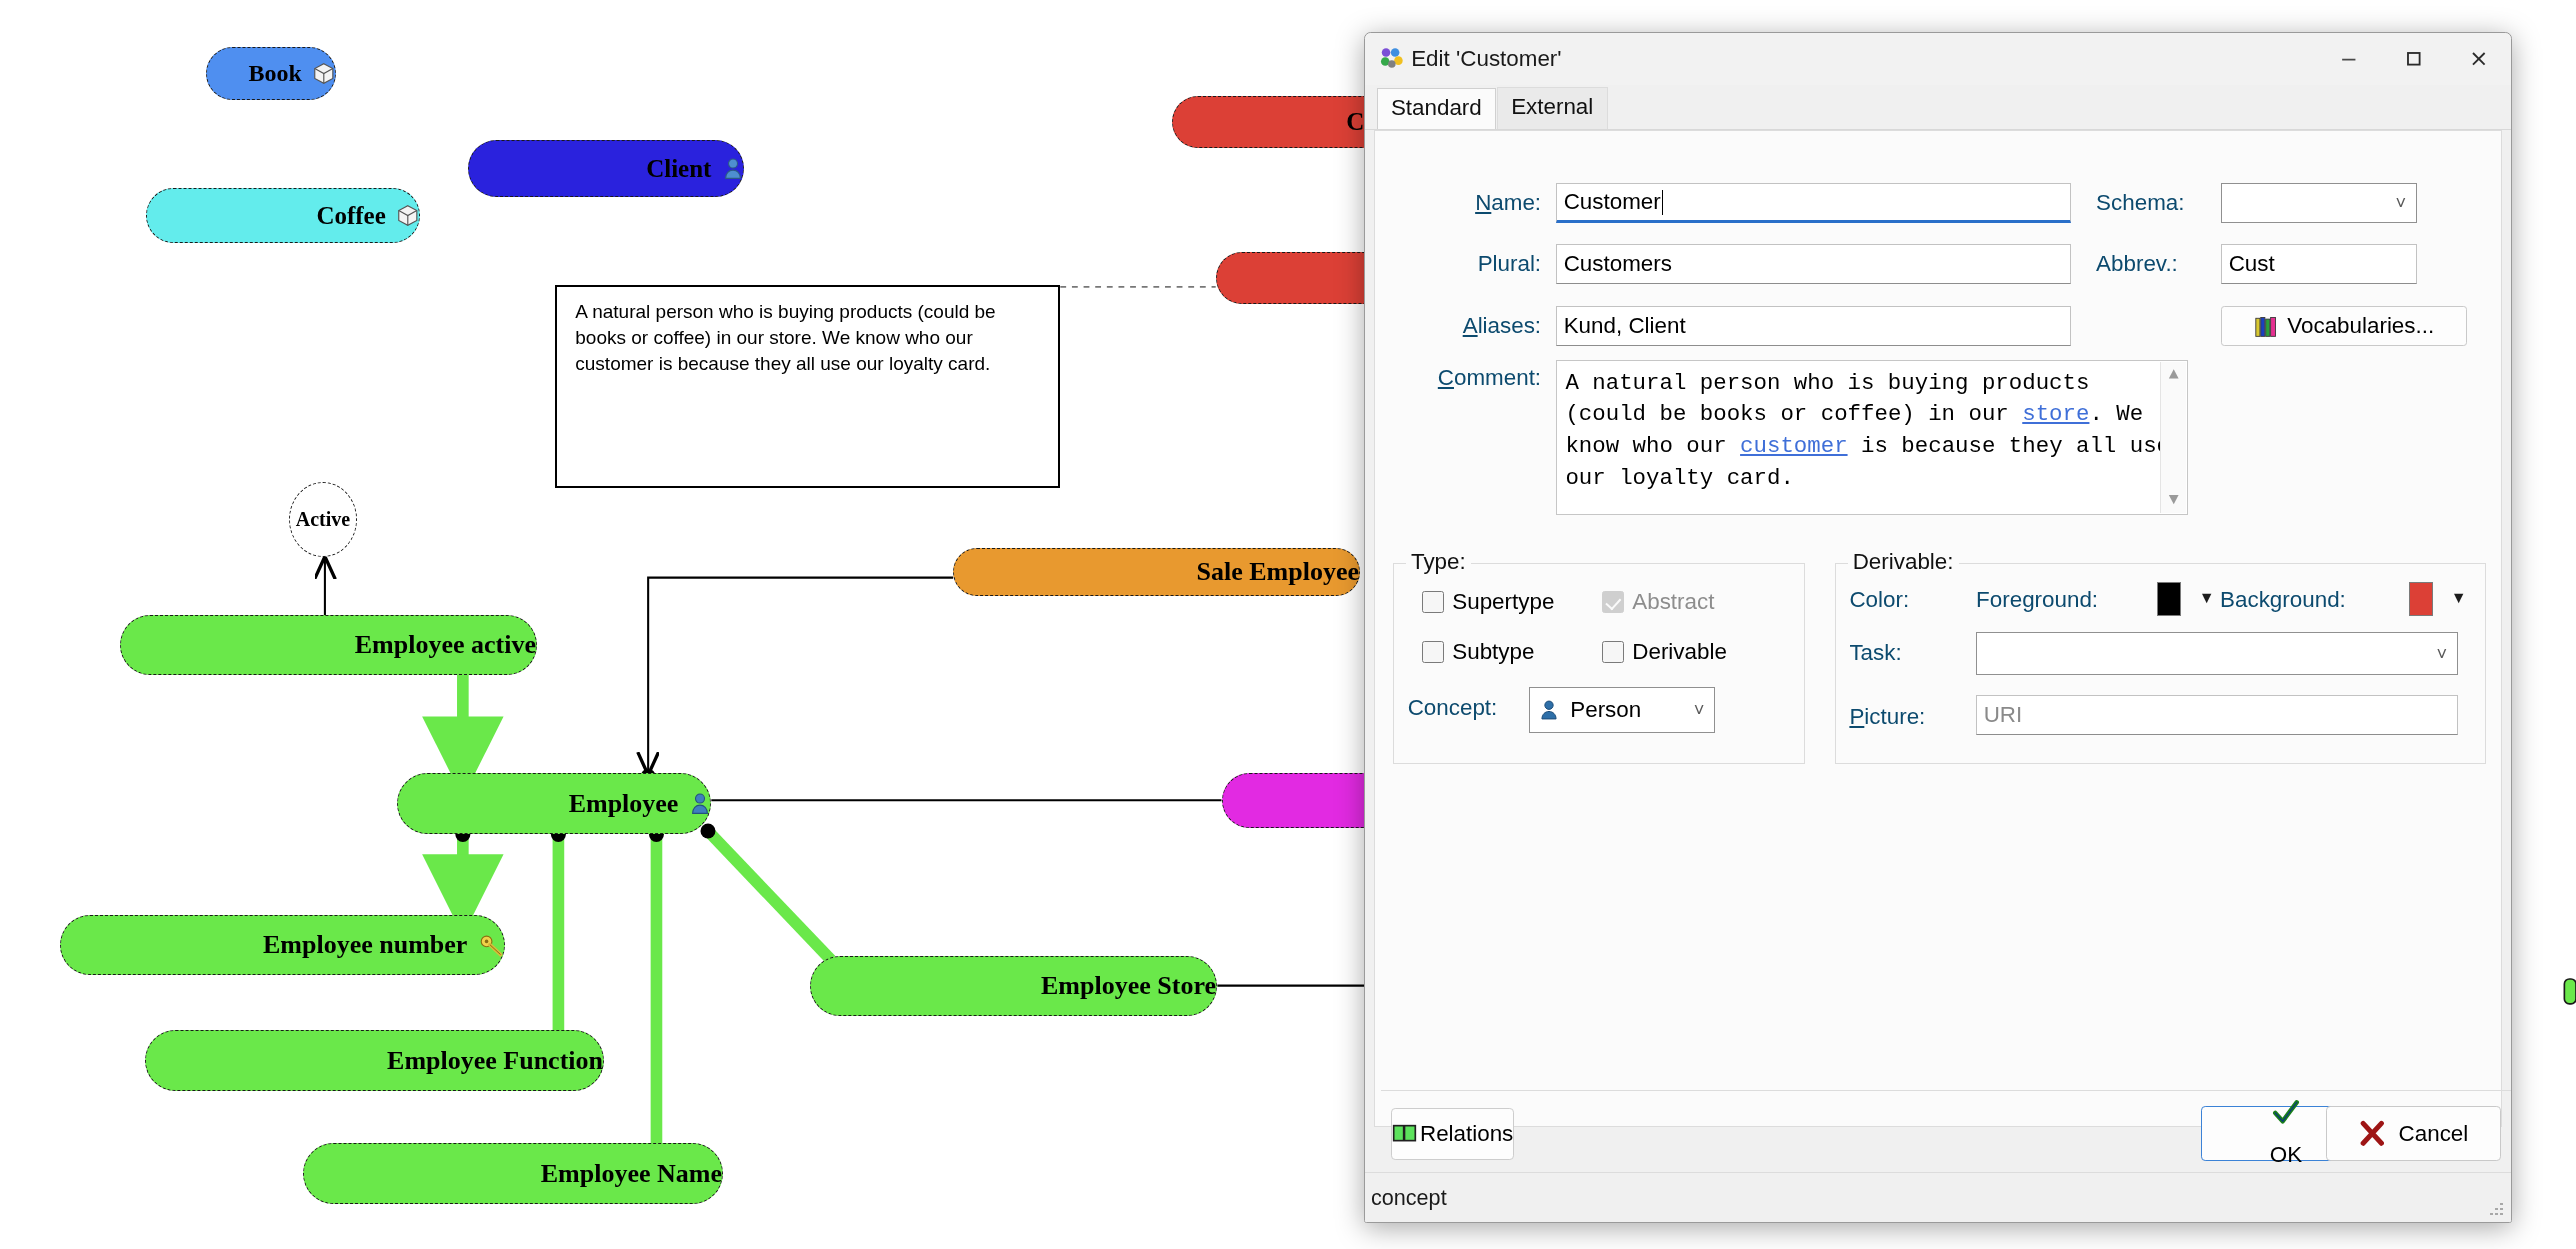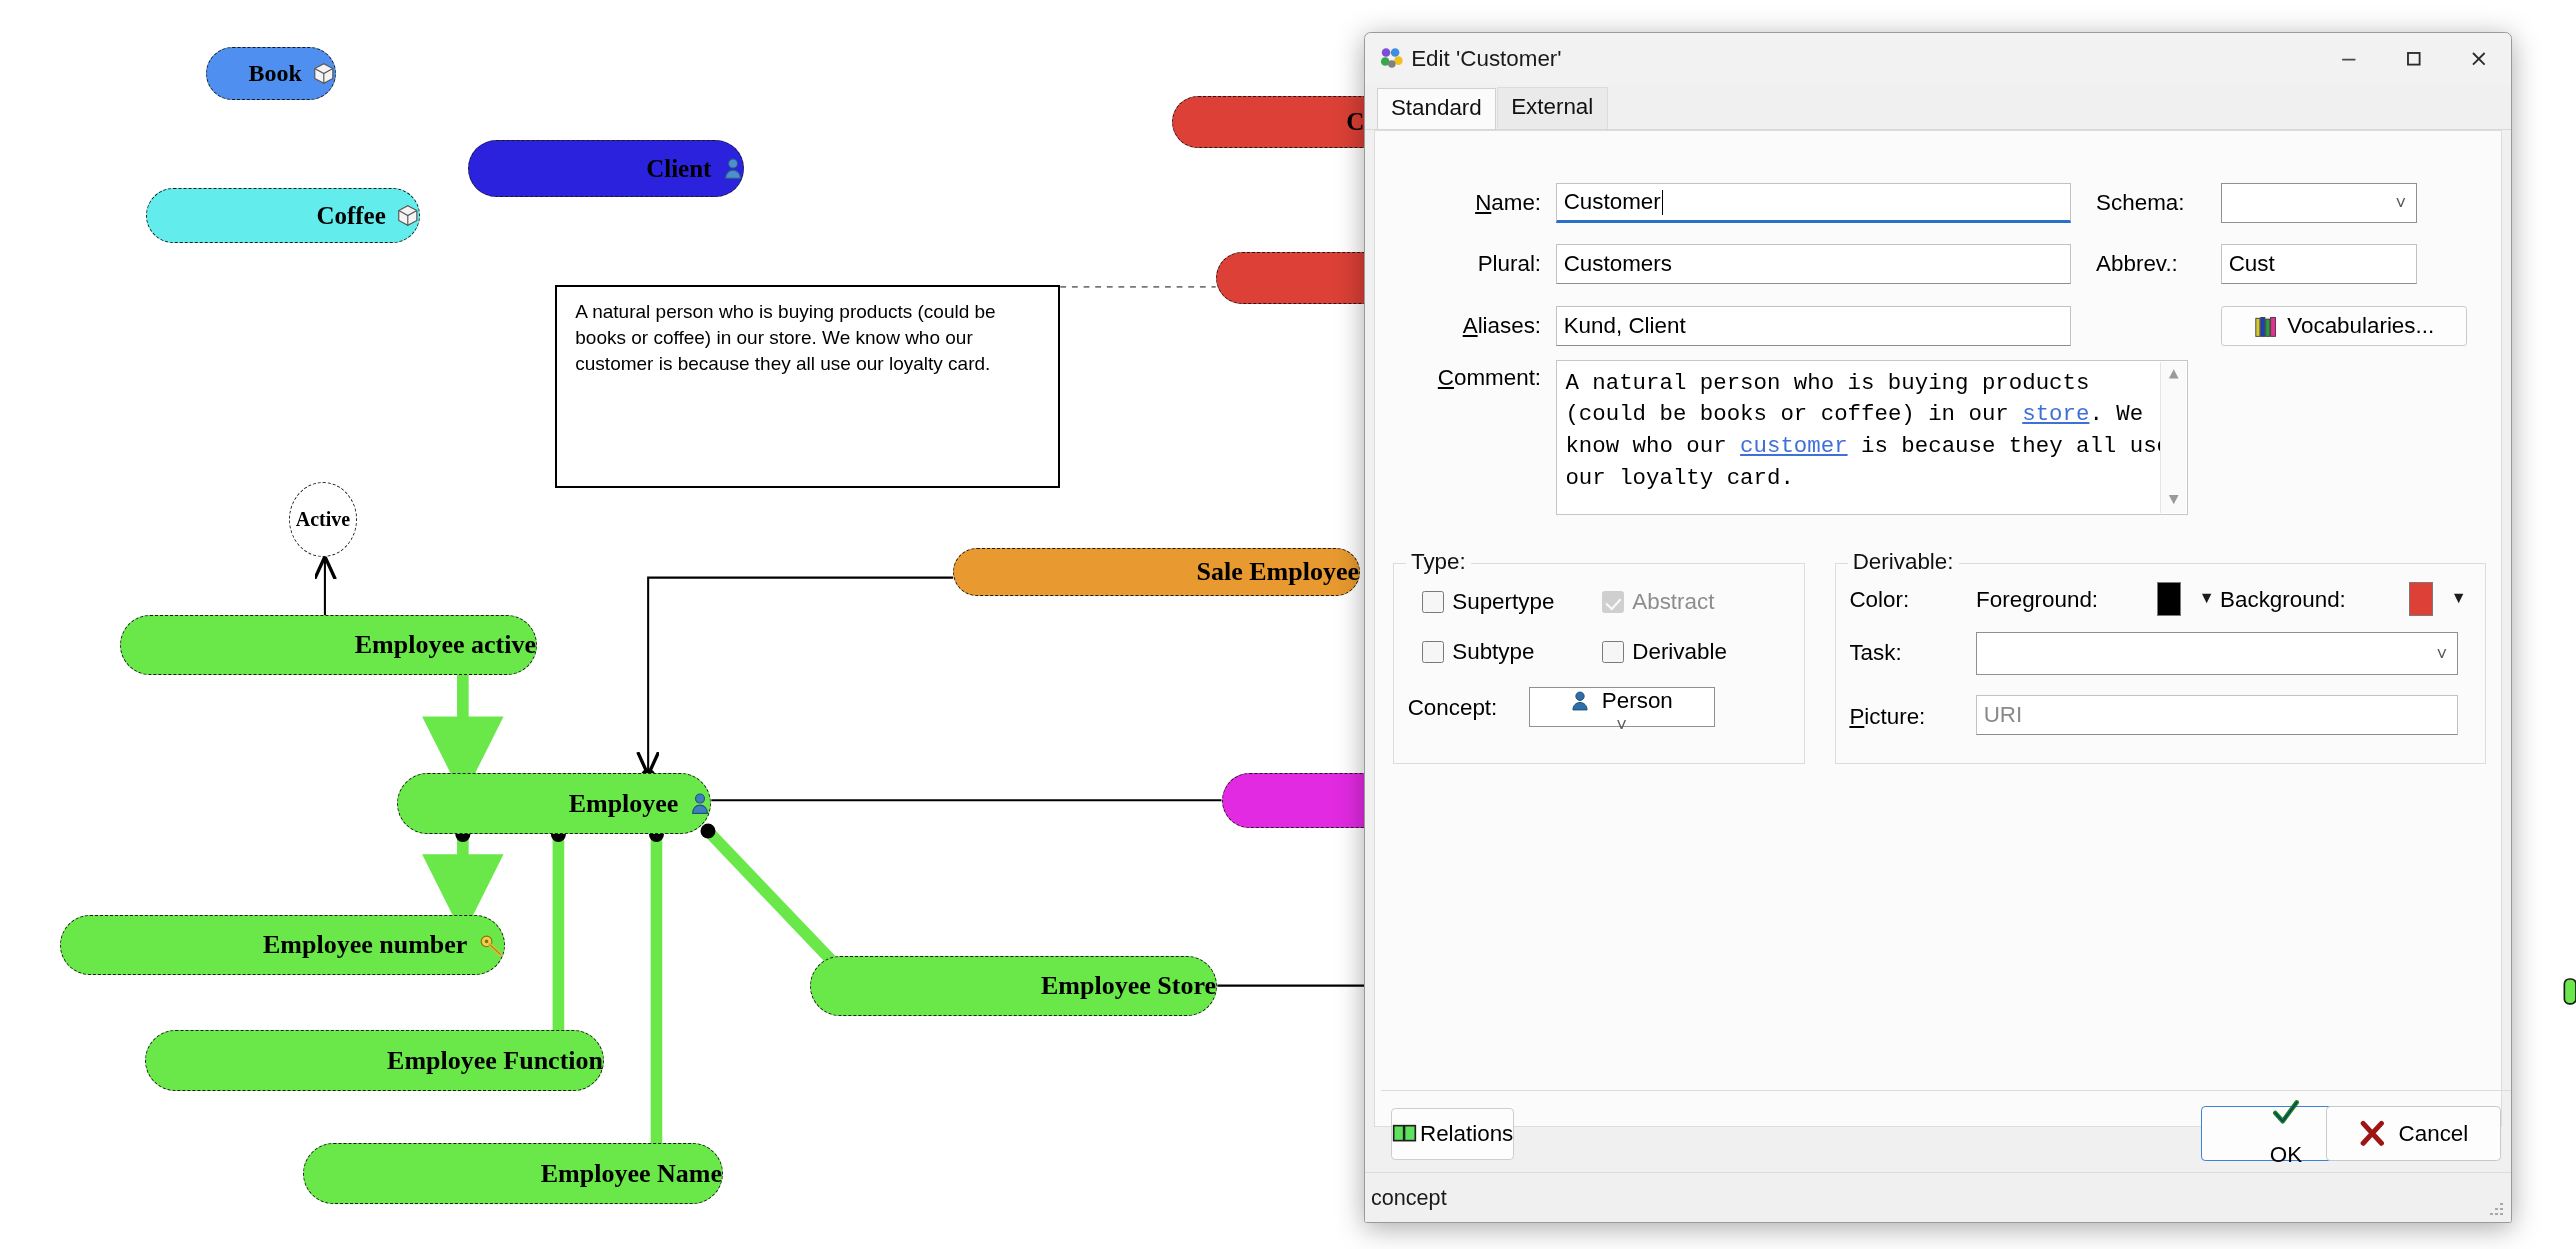--- a/index.html
+++ b/index.html
@@ -136,21 +136,21 @@
   #tab-content {
     position: absolute;
     left: 9.1px; top: 97px;
     width: 1128px; height: 997px;
     background: #fbfbfb;
     border: 0.8px solid #dcdcdc;
     box-sizing: border-box;
   }
 
   .frow { position: absolute; display:flex; align-items:center; }
-  .flabel { font-size: 22.4px; color:#000000; text-align:right; }
+  .flabel { font-size: 22.4px; color:#0c4a6e; text-align:right; }
   .flabel u { text-decoration: underline; }
 
   .tinput {
     box-sizing: border-box;
     background: #ffffff;
     border: 0.8px solid #c2c2c2;
     border-bottom: 1.7px solid #8d8d8d;
     font-family: "Liberation Sans", sans-serif;
     font-size: 22.4px;
     color: #000;
@@ -577,21 +577,21 @@
       <div class="checkrow" style="position:absolute; left:28px; top:75px;">
         <span class="cbox"></span>
         <span class="cblabel">Subtype</span>
       </div>
       <div class="checkrow" style="position:absolute; left:208px; top:75px;">
         <span class="cbox"></span>
         <span class="cblabel">Derivable</span>
       </div>
 
       <span class="flabel" style="position:absolute; left:13.3px; top:131px;">Concept:</span>
-      <div class="tcombo" style="position:absolute; left:135px; top:123px; width:186px; height:40px;flex-direction:column;">
+      <div class="tcombo" style="position:absolute; left:135px; top:123px; width:186px; height:46px;">
         <span style="display:flex; align-items:center; gap:11.6px;">
           <span style="line-height:0;">
             <svg width="20" height="21.6" viewBox="0 0 24 26">
                 <circle cx="12" cy="7.5" r="5" fill="#2e6fa8" stroke="#1e4c77" stroke-width="1.2"></circle>
                 <path d="M3.5 24c0-5.4 3.8-9 8.5-9s8.5 3.6 8.5 9z" fill="#2e6fa8" stroke="#1e4c77" stroke-width="1.2"></path>
               </svg>
           </span>
           <span>Person</span>
         </span>
         <span class="chev">˅</span>

